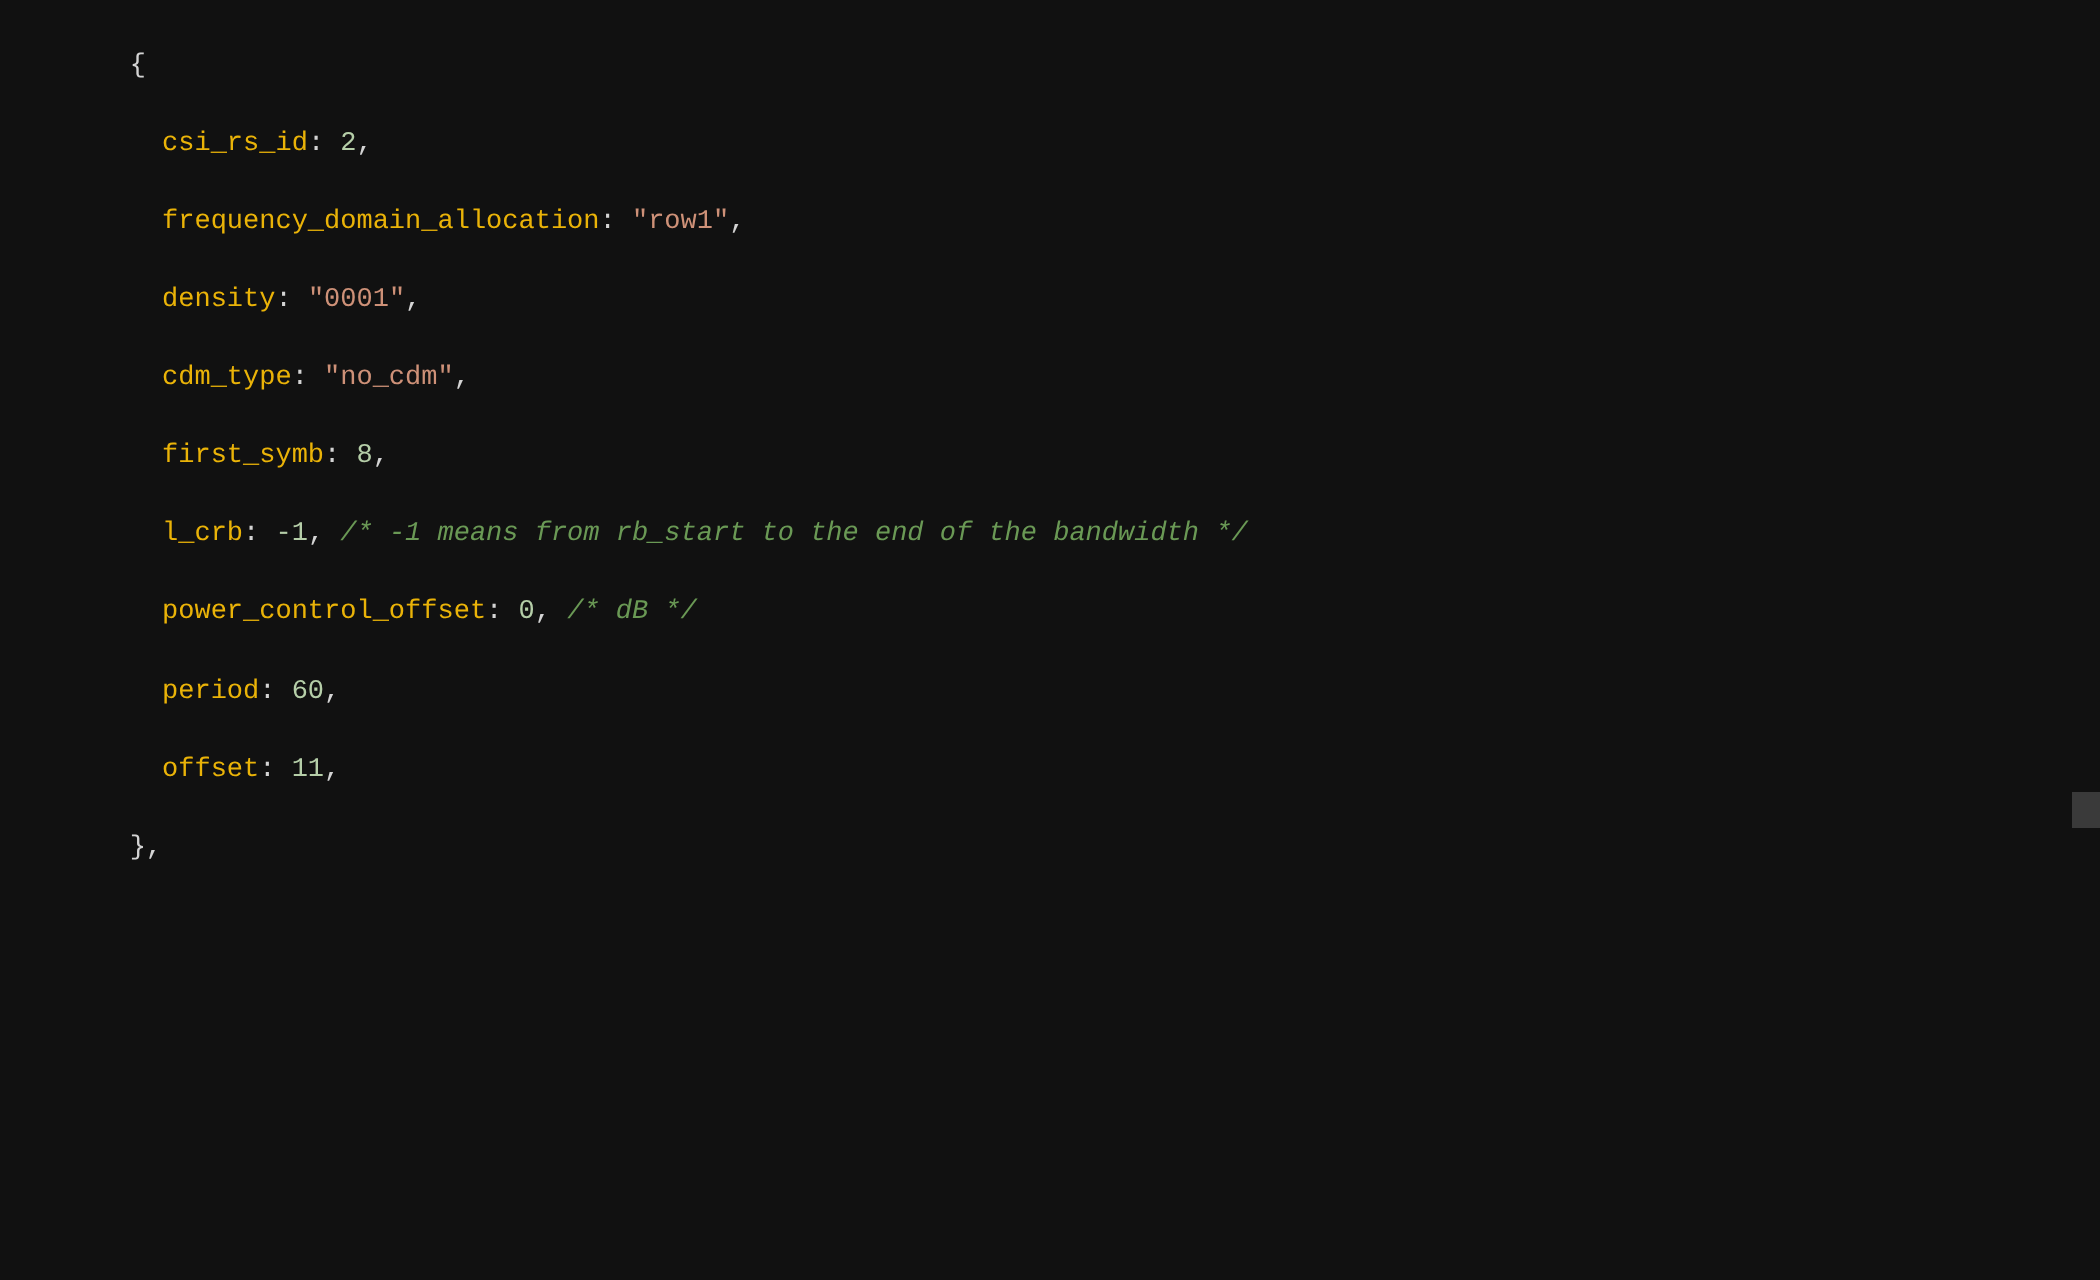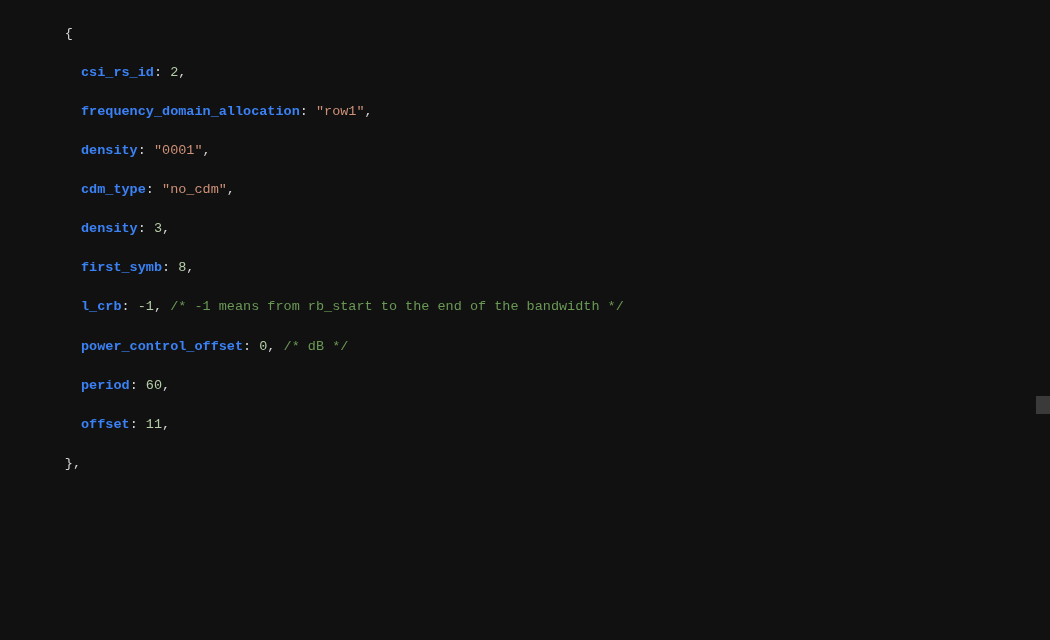--- a/index.html
+++ b/index.html
@@ -16,24 +16,24 @@
   }
   .editor {
     padding: 4px 0 0 0;
     white-space: pre;
     position: relative;
   }
   .line {
     padding: 0 0 0 0;
   }
   .num { color: #b5cea8; }
-  .prop { color: #3b82f6; font-weight: bold; }
+  .prop { color: #eab308; }
   .punc { color: #d4d4d4; }
   .str { color: #ce9178; }
-  .cmt { color: #6a9955; }
+  .cmt { color: #6a9955; font-style: italic; }
   .scrollbar-track {
     position: absolute;
     right: 0;
     top: 0;
     width: 14px;
     height: 640px;
     background: transparent;
   }
   .scrollbar-thumb {
     position: absolute;
@@ -44,21 +44,20 @@
 </style>
 </head>
 <body>
 
 <div class="editor">
 <div class="line"><span class="punc">        </span><span class="punc">{</span></div>
 <div class="line"><span>          </span><span class="prop">csi_rs_id</span><span class="punc">: </span><span class="num">2</span><span class="punc">,</span></div>
 <div class="line"><span>          </span><span class="prop">frequency_domain_allocation</span><span class="punc">: </span><span class="str">"row1"</span><span class="punc">,</span></div>
 <div class="line"><span>          </span><span class="prop">density</span><span class="punc">: </span><span class="str">"0001"</span><span class="punc">,</span></div>
 <div class="line"><span>          </span><span class="prop">cdm_type</span><span class="punc">: </span><span class="str">"no_cdm"</span><span class="punc">,</span></div>
-<div class="line"><span>          </span><span class="prop">density</span><span class="punc">: </span><span class="num">3</span><span class="punc">,</span></div>
 <div class="line"><span>          </span><span class="prop">first_symb</span><span class="punc">: </span><span class="num">8</span><span class="punc">,</span></div>
 <div class="line"><span>          </span><span class="prop">l_crb</span><span class="punc">: </span><span class="num">-1</span><span class="punc">, </span><span class="cmt">/* -1 means from rb_start to the end of the bandwidth */</span></div>
 <div class="line"><span>          </span><span class="prop">power_control_offset</span><span class="punc">: </span><span class="num">0</span><span class="punc">, </span><span class="cmt">/* dB */</span></div>
 <div class="line"><span>          </span><span class="prop">period</span><span class="punc">: </span><span class="num">60</span><span class="punc">,</span></div>
 <div class="line"><span>          </span><span class="prop">offset</span><span class="punc">: </span><span class="num">11</span><span class="punc">,</span></div>
 <div class="line"><span>        </span><span class="punc">},</span></div>
 
 
 
 

